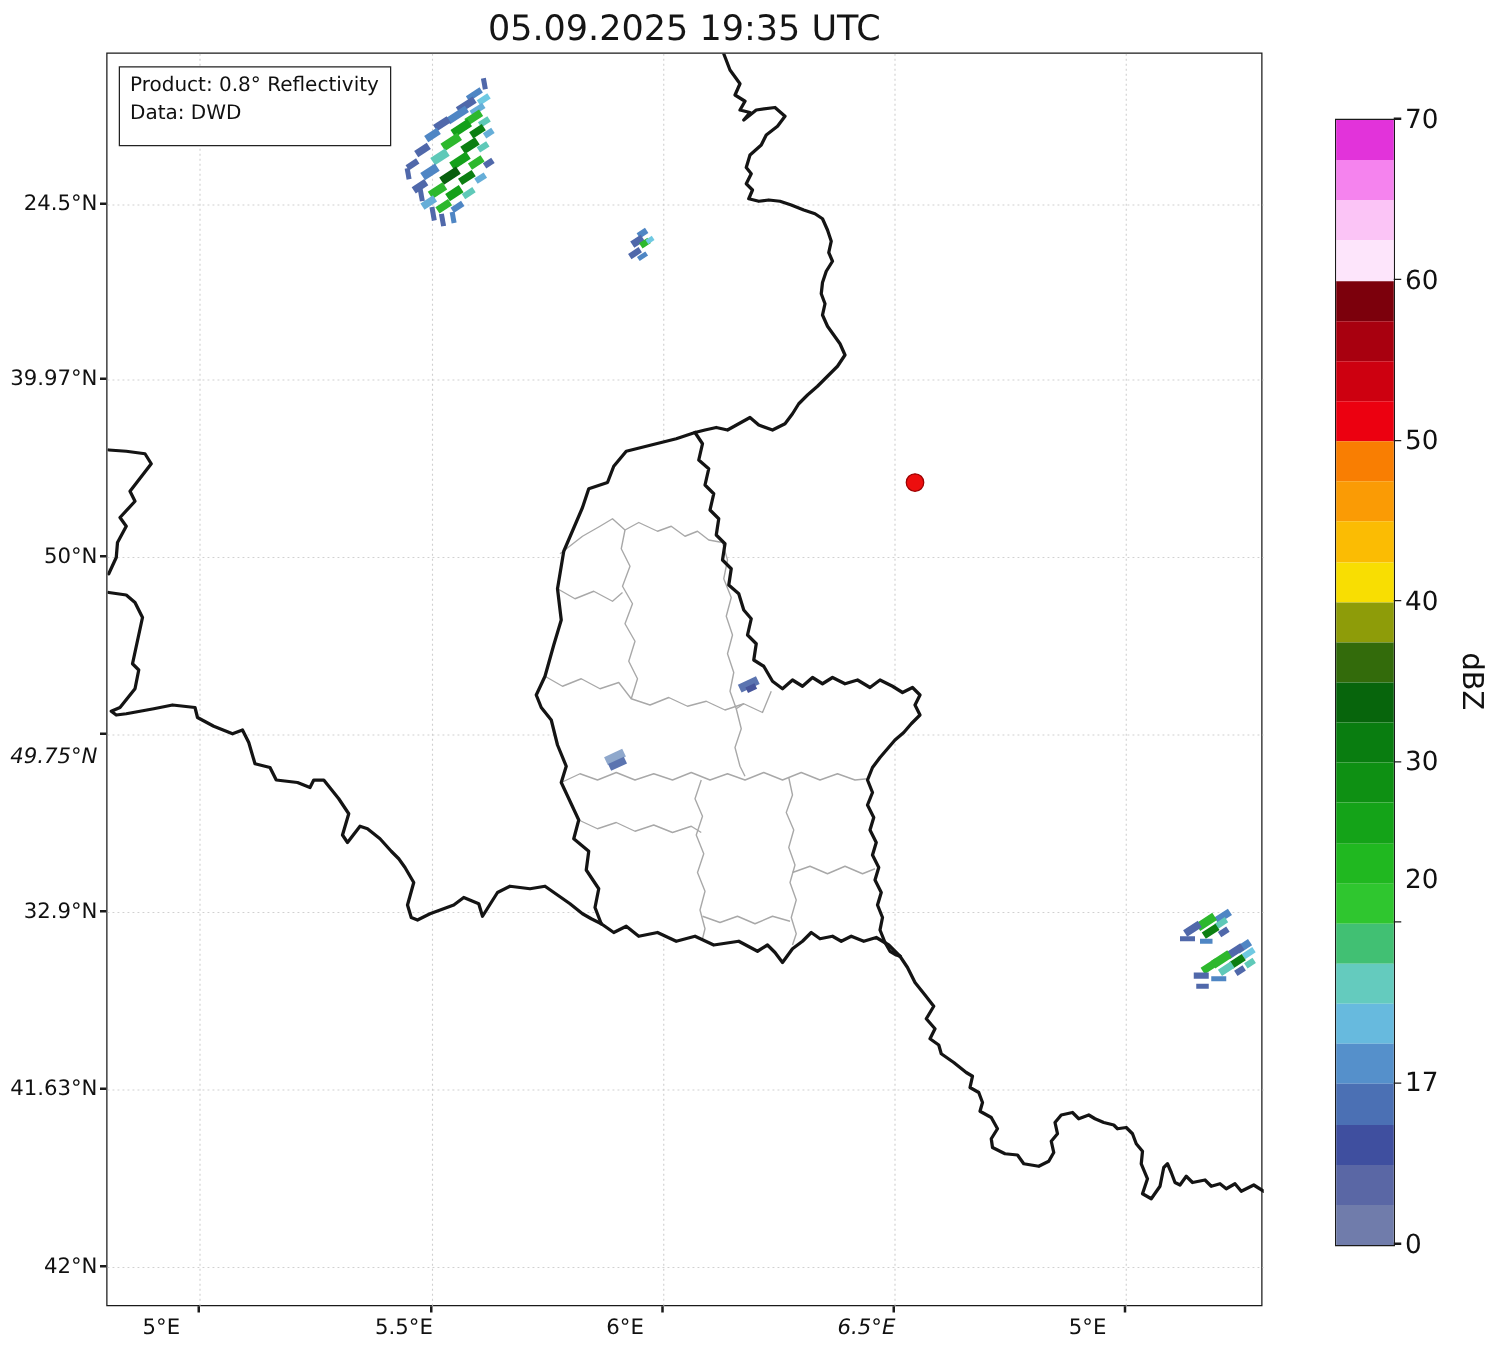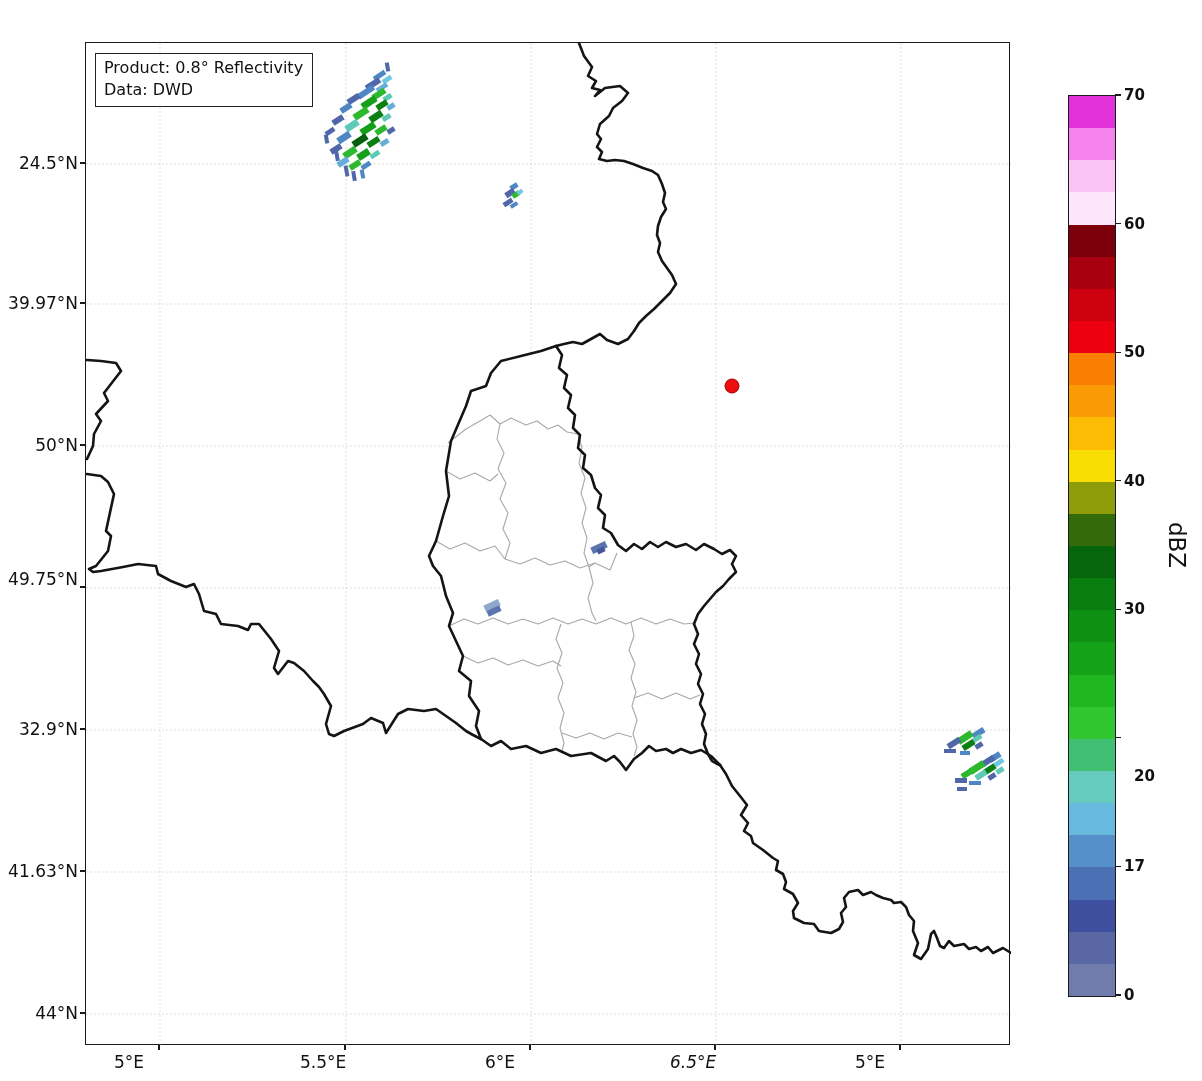--- a/index.html
+++ b/index.html
@@ -4,35 +4,36 @@
 <style>
   html,body{margin:0;padding:0;background:#ffffff;}
   .page{position:relative;width:1202px;height:1081px;background:#ffffff;overflow:hidden;
         font-family:"DejaVu Sans","Liberation Sans",sans-serif;color:#111;}
   .title{position:absolute;left:85px;top:6px;width:925px;text-align:center;
          font-size:28px;color:#151515;}
   .map{position:absolute;left:85px;top:42px;width:925px;height:1003px;
        border:1.4px solid #1a1a1a;box-sizing:border-box;background:#ffffff;}
   .map svg{position:absolute;left:0;top:0;}
   .infobox{position:absolute;left:9px;top:10px;background:#ffffff;border:1.2px solid #222;
-           padding:3px 9px 6px 8px;font-size:16px;line-height:1.35;white-space:nowrap;}
+           padding:3px 9px 16px 8px;font-size:16px;line-height:1.35;white-space:nowrap;}
   .xlab{position:absolute;width:90px;font-size:17px;top:1052px;}
   .ylab{position:absolute;left:0;width:78px;text-align:right;font-size:17px;height:20px;line-height:20px;}
   .tick{position:absolute;background:#1a1a1a;}
   .cbar{position:absolute;left:1068px;top:95px;width:46px;height:900px;
         border:1.2px solid #1a1a1a;box-sizing:content-box;display:flex;flex-direction:column;}
   .cbar div{width:100%;flex:1 1 auto;}
-  .cblab{position:absolute;font-size:15px;height:24px;line-height:24px;left:1124px;font-weight:bold;}
+  .cblab{position:absolute;font-size:21px;height:24px;line-height:24px;left:1124px;}
   .cbtitle{position:absolute;left:1132px;top:532px;width:90px;height:26px;text-align:center;
            font-size:23px;transform:rotate(90deg);}
 </style>
 </head>
 <body>
 
 <div class="page">
+  <div class="title">05.09.2025 19:35 UTC</div>
 
   <div class="map">
     <svg id="map-svg" width="925" height="1003" viewBox="0 0 925 1003">
         <line x1="74" y1="0" x2="74" y2="1003" stroke="#d0d0d0" stroke-width="0.9" stroke-dasharray="1.5 2.5"></line>
         <line x1="260" y1="0" x2="260" y2="1003" stroke="#d0d0d0" stroke-width="0.9" stroke-dasharray="1.5 2.5"></line>
         <line x1="445" y1="0" x2="445" y2="1003" stroke="#d0d0d0" stroke-width="0.9" stroke-dasharray="1.5 2.5"></line>
         <line x1="630" y1="0" x2="630" y2="1003" stroke="#d0d0d0" stroke-width="0.9" stroke-dasharray="1.5 2.5"></line>
         <line x1="815" y1="0" x2="815" y2="1003" stroke="#d0d0d0" stroke-width="0.9" stroke-dasharray="1.5 2.5"></line>
         <line x1="0" y1="121" x2="925" y2="121" stroke="#d0d0d0" stroke-width="0.9" stroke-dasharray="1.5 2.5"></line>
         <line x1="0" y1="261" x2="925" y2="261" stroke="#d0d0d0" stroke-width="0.9" stroke-dasharray="1.5 2.5"></line>
@@ -182,33 +183,33 @@
     <div class="xlab" style="left: 670px; position: absolute; font-style: italic;">6.5°E</div>
     <div class="tick" style="left: 899.4px; top: 1045px; width: 1.2px; height: 5px; position: absolute;"></div>
     <div class="xlab" style="left: 855px; position: absolute;">5°E</div>
     <div class="tick" style="left: 80px; top: 162.4px; width: 5px; height: 1.2px; position: absolute;"></div>
     <div class="ylab" style="top: 153px; position: absolute;">24.5°N</div>
     <div class="tick" style="left: 80px; top: 302.4px; width: 5px; height: 1.2px; position: absolute;"></div>
     <div class="ylab" style="top: 293px; position: absolute;">39.97°N</div>
     <div class="tick" style="left: 80px; top: 444.4px; width: 5px; height: 1.2px; position: absolute;"></div>
     <div class="ylab" style="top: 435px; position: absolute;">50°N</div>
     <div class="tick" style="left: 80px; top: 586.4px; width: 5px; height: 1.2px; position: absolute;"></div>
-    <div class="ylab" style="top: 569px; position: absolute;">49.75°N</div>
+    <div class="ylab" style="top: 595px; position: absolute; font-style: italic;">49.75°N</div>
     <div class="tick" style="left: 80px; top: 728.4px; width: 5px; height: 1.2px; position: absolute;"></div>
     <div class="ylab" style="top: 719px; position: absolute;">32.9°N</div>
     <div class="tick" style="left: 80px; top: 870.4px; width: 5px; height: 1.2px; position: absolute;"></div>
     <div class="ylab" style="top: 861px; position: absolute;">41.63°N</div>
     <div class="tick" style="left: 80px; top: 1012.4px; width: 5px; height: 1.2px; position: absolute;"></div>
-    <div class="ylab" style="top: 1003px; position: absolute;">44°N</div>
+    <div class="ylab" style="top: 1003px; position: absolute;">42°N</div>
     <div class="tick" style="left: 1115px; top: 994.4px; width: 6px; height: 1.2px; position: absolute;"></div>
     <div class="cblab" style="top: 983px; position: absolute;">0</div>
     <div class="tick" style="left: 1115px; top: 865.829px; width: 6px; height: 1.2px; position: absolute;"></div>
     <div class="cblab" style="top: 854.429px; position: absolute;">17</div>
     <div class="tick" style="left: 1115px; top: 737.257px; width: 6px; height: 1.2px; position: absolute;"></div>
-    <div class="cblab" style="top: 764px; position: absolute; margin-left: 10px;">20</div>
+    <div class="cblab" style="top: 691px; position: absolute;">20</div>
     <div class="tick" style="left: 1115px; top: 608.686px; width: 6px; height: 1.2px; position: absolute;"></div>
     <div class="cblab" style="top: 597.286px; position: absolute;">30</div>
     <div class="tick" style="left: 1115px; top: 480.114px; width: 6px; height: 1.2px; position: absolute;"></div>
     <div class="cblab" style="top: 468.714px; position: absolute;">40</div>
     <div class="tick" style="left: 1115px; top: 351.543px; width: 6px; height: 1.2px; position: absolute;"></div>
     <div class="cblab" style="top: 340.143px; position: absolute;">50</div>
     <div class="tick" style="left: 1115px; top: 222.971px; width: 6px; height: 1.2px; position: absolute;"></div>
     <div class="cblab" style="top: 211.571px; position: absolute;">60</div>
     <div class="tick" style="left: 1115px; top: 94.4px; width: 6px; height: 1.2px; position: absolute;"></div>
     <div class="cblab" style="top: 83px; position: absolute;">70</div>

